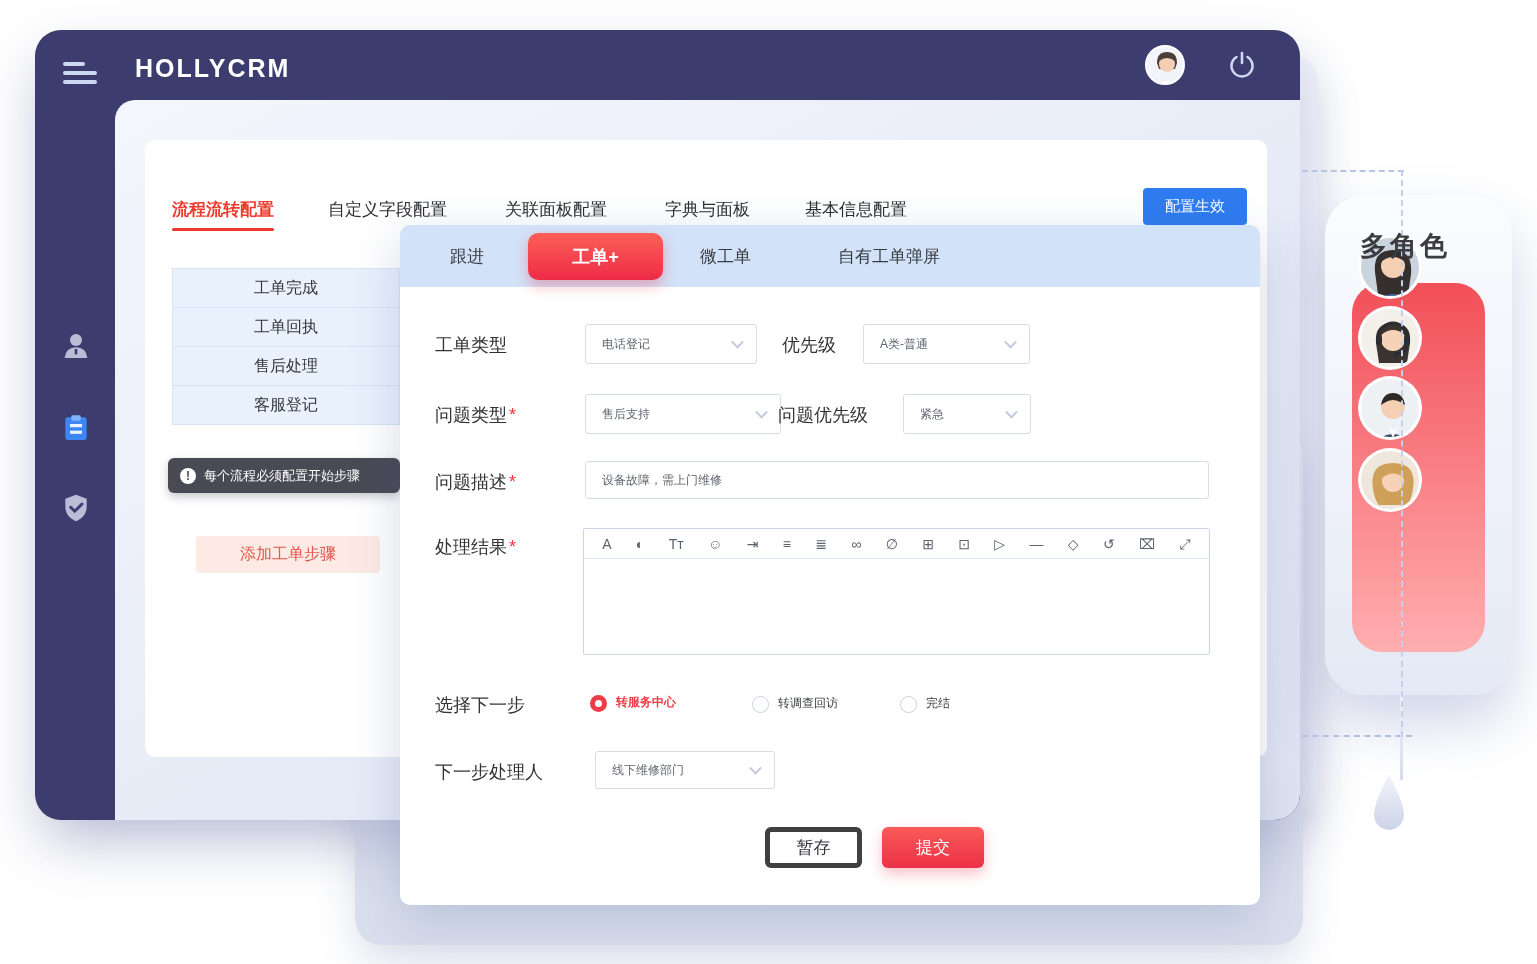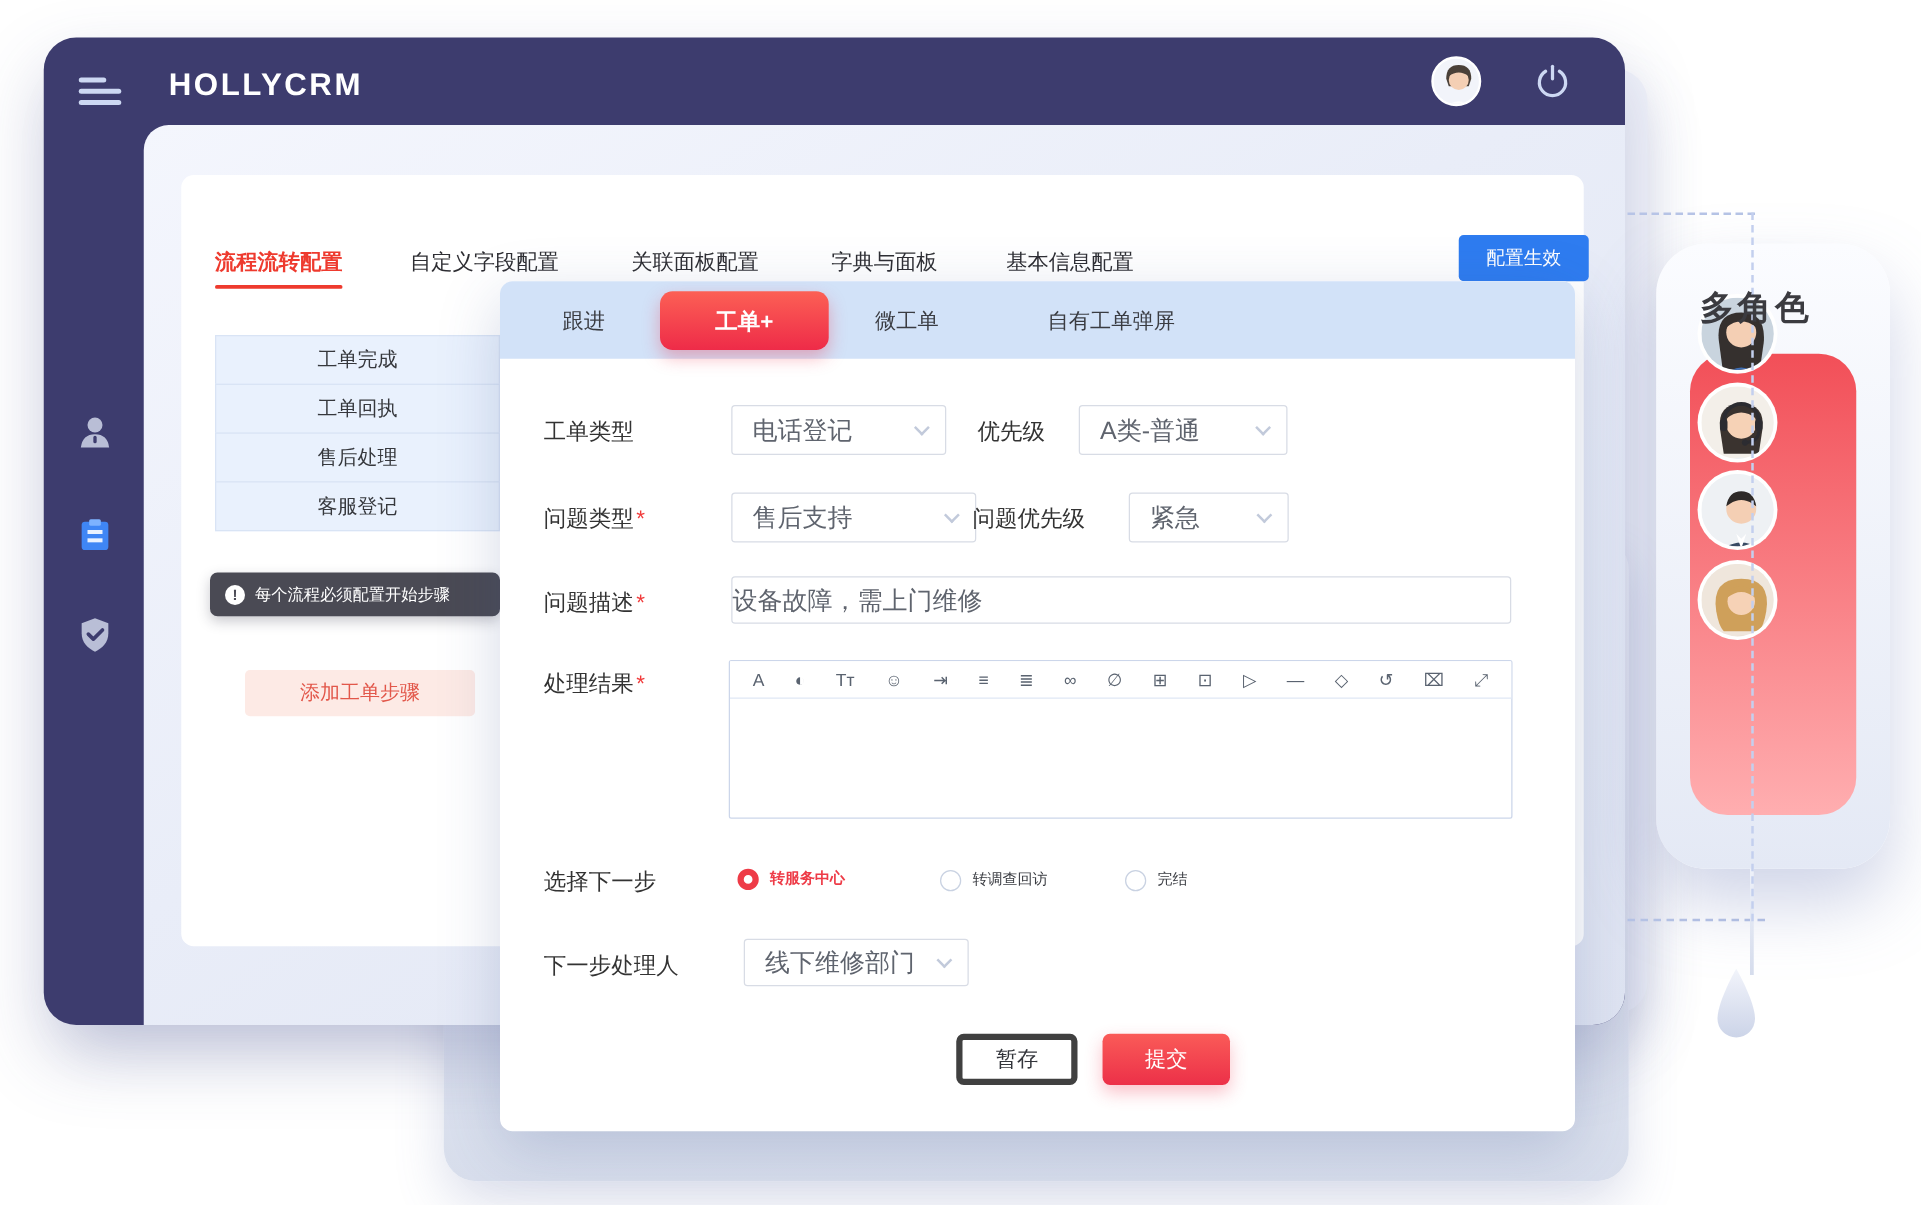--- a/index.html
+++ b/index.html
@@ -41,21 +41,21 @@
 
   
   .main-tab { position:absolute; top:98px; font-size:17px; color:#2e2e33; cursor:pointer; }
   .main-tab.t0 { left:57px; color:#ee3a2e; font-weight:bold; }
   .main-tab.t0::after { content:""; position:absolute; left:0; right:0; bottom:-10px;
     height:3px; border-radius:2px; background:#ee3a2e; }
   .main-tab.t1 { left:213px; } .main-tab.t2 { left:390px; }
   .main-tab.t3 { left:550px; } .main-tab.t4 { left:690px; }
   .apply-btn { position:absolute; left:1028px; top:88px; width:104px; height:37px;
     background:#2e7cf0; border-radius:4px; color:#fff; font-size:15px;
-    display:flex; align-items:center; justify-content:center; cursor:pointer;margin-left:24px; }
+    display:flex; align-items:center; justify-content:center; cursor:pointer; }
 
   .wf-row { position:absolute; left:57px; width:228px; height:40px; background:#e9f1fd;
     border:1px solid #d9e4f5; display:flex; align-items:center; justify-content:center;
     font-size:16px; color:#36383d; cursor:pointer; }
   .wf-row.r0{ top:168px; } .wf-row.r1{ top:207px; } .wf-row.r2{ top:246px; } .wf-row.r3{ top:285px; }
 
   .tooltip { position:absolute; left:53px; top:358px; width:232px; height:35px;
     background:#4a4a54; border-radius:6px; display:flex; align-items:center;
     color:#fff; font-size:13px; box-shadow:0 4px 10px rgba(40,40,60,.25); }
   .tooltip .bang { width:16px; height:16px; margin:0 8px 0 12px; border-radius:50%;
@@ -73,37 +73,37 @@
   .m-tab { position:absolute; top:20px; font-size:17px; color:#3a3c42; cursor:pointer; }
   .m-tab.f { left:50px; } .m-tab.w { left:300px; } .m-tab.o { left:438px; }
   .m-tab-pill { position:absolute; left:128px; top:8px; width:135px; height:47px;
     border-radius:10px; background:linear-gradient(180deg,#fc6055 0%,#ee2b48 100%);
     color:#fff; font-size:18px; font-weight:bold; display:flex; align-items:center;
     justify-content:center; cursor:pointer; box-shadow:0 6px 14px rgba(238,50,75,.35); }
 
   .f-label { position:absolute; font-size:18px; color:#333; }
   .req { color:#f13a3a; margin-left:2px; }
   .sel, .txt-input { position:absolute; background:#fff; border:1px solid #d8dce5;
-    border-radius:3px; display:flex; align-items:center; font-size:20px; color:#5f646e;
+    border-radius:3px; display:flex; align-items:center; font-size:12px; color:#5f646e;
     cursor:pointer; }
   .sel .val { margin-left:16px; }
   .chev { position:absolute; right:14px; top:50%; width:9px; height:9px;
     border-right:2px solid #c2cadb; border-bottom:2px solid #c2cadb;
     transform:translateY(-70%) rotate(45deg); }
   .sel.s-type { left:185px; top:99px; width:172px; height:40px; }
   .lab-type { left:35px; top:108px; }
   .lab-pri { left:382px; top:108px; }
   .sel.s-pri { left:463px; top:99px; width:167px; height:40px; }
   .lab-itype { left:35px; top:178px; }
   .sel.s-itype { left:185px; top:169px; width:196px; height:40px; }
   .lab-ipri { left:378px; top:178px; }
   .sel.s-ipri { left:503px; top:169px; width:128px; height:40px; }
   .lab-desc { left:35px; top:245px; }
   .txt-input.desc { left:185px; top:236px; width:624px; height:38px; cursor:text; }
-  .txt-input.desc .val { }
+  .txt-input.desc .val { margin-left:16px; }
   .lab-result { left:35px; top:310px; }
 
   .editor { position:absolute; left:183px; top:303px; width:627px; height:127px;
     border:1px solid #ccd6ea; border-radius:2px; }
   .editor-toolbar { height:30px; background:#fff; border-bottom:1px solid #dfe7f5;
     display:flex; align-items:center; justify-content:space-around; padding:0 6px; }
   .ed-ic { font-size:14px; color:#5a6370; cursor:pointer; line-height:1; }
   .editor-body { height:95px; background:#e8f1fc; font-size:17px; color:#5a6370;
     padding:24px 0 0 26px; cursor:text; }
 

